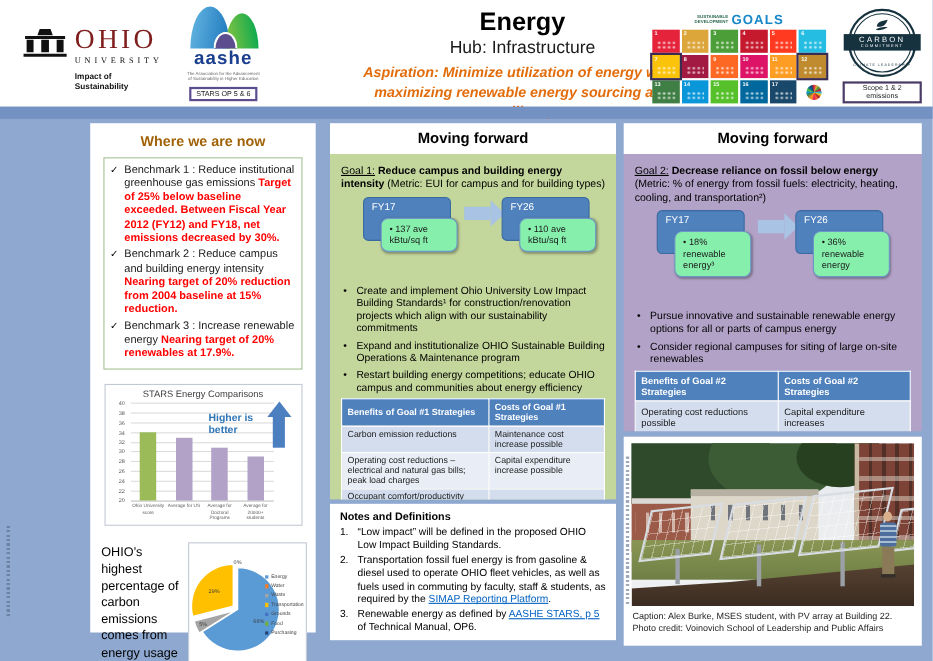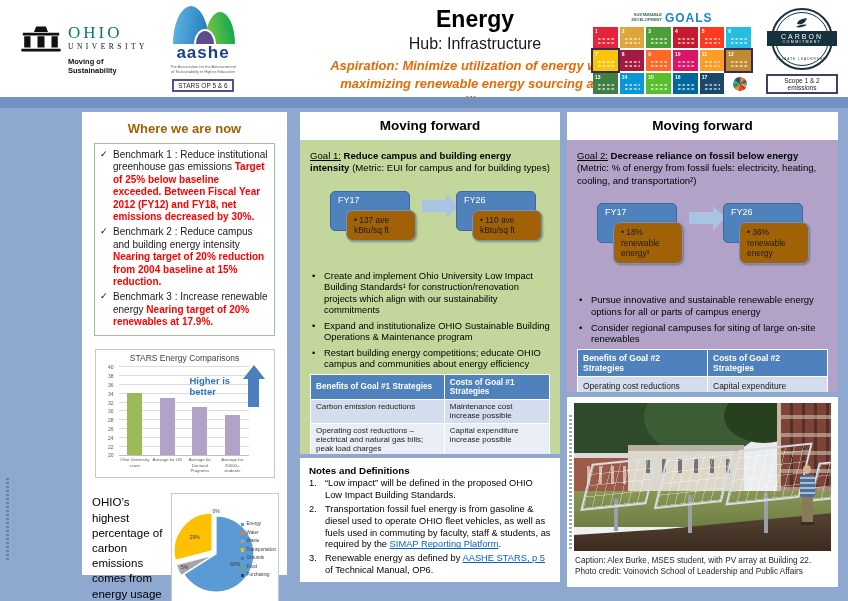--- a/index.html
+++ b/index.html
@@ -5,21 +5,21 @@
   html,body { margin:0; padding:0; }
   body { font-family:"Liberation Sans", sans-serif; }
   .page { position:relative; width:848px; height:601px; background:#8ea8d0; overflow:hidden; }
 
   
   .hdr { position:absolute; left:0; top:0; width:848px; height:97px; background:#ffffff; }
   .band { position:absolute; left:0; top:97px; width:848px; height:11px; background:#7391c2; }
 
   .ohio { position:absolute; left:20px; top:24px; display:flex; gap:6px; align-items:flex-start; }
   .ohio-text { line-height:1; }
-  .ohio-word { font-family:"Liberation Serif", serif; font-size:17px; letter-spacing:3px; color:#0f766e; }
+  .ohio-word { font-family:"Liberation Serif", serif; font-size:25px; letter-spacing:3px; color:#7f1d1d; }
   .ohio-univ { font-family:"Liberation Serif", serif; font-size:7.5px; letter-spacing:3.5px; color:#111; margin-top:2px; }
   .ohio-office { font-size:7.5px; font-weight:bold; color:#111; margin-top:6px; line-height:1.25; }
 
   .aashe { position:absolute; left:164px; top:6px; width:78px; text-align:center; }
   .arcs { position:relative; width:64px; height:38px; margin:0 auto; }
   .arc { position:absolute; border-radius:50% 50% 0 0 / 100% 100% 0 0; }
   .arc.blue  { left:2px;  bottom:0; width:36px; height:38px; background:linear-gradient(100deg,#66b8e3,#1b75bb); }
   .arc.green { right:0;   bottom:0; width:30px; height:32px; background:linear-gradient(80deg,#8dc63f,#00a651); }
   .arc.dome  { left:23px; bottom:0; width:18px; height:13px; background:#5c4e8e; border:2px solid #fff; border-bottom:none; }
   .aashe-name { color:#1b3f8f; font-weight:bold; font-size:17px; letter-spacing:1px; margin-top:-1px; }
@@ -90,24 +90,24 @@
   .pie-svg { position:absolute; left:0; top:2px; }
   .legend { position:absolute; right:2px; top:26px; }
   .legend-item { display:flex; align-items:center; gap:2.5px; font-size:4.6px; color:#404040; line-height:1.85; }
   .legend-swatch { width:3.5px; height:3.5px; flex:none; }
 
   
   .mv-title { background:#fff; height:28px; line-height:28px; text-align:center; font-weight:bold; font-size:13.5px; color:#000; }
   .goal { margin:2px 0 0; font-size:9.6px; line-height:1.3; color:#000; }
   .goal-label { text-decoration:underline;margin-top:24px; }
   .goal-bold { font-weight:bold; }
-  .fy-diagram { position:relative; height:72px; margin-top:16px; }
+  .fy-diagram { position:relative; height:72px; margin-top:4px; }
   .fy-diagram.tall { height:84px; }
   .fy-head { position:absolute; width:80px; height:40px; background:#4f81bd; border:1px solid #3a6aa0; border-radius:5px; color:#fff; font-size:9px; padding:3px 0 0 7px; box-sizing:border-box; }
-  .fy-val { position:absolute; width:70px; background:#a16207; border:1.5px solid #6d96c7; border-radius:7px; font-size:8.4px; line-height:1.25; padding:4px 4px 4px 7px; box-sizing:border-box; box-shadow:1px 1px 2px rgba(0,0,0,.3); color:#1a1a1a; }
+  .fy-val { position:absolute; width:70px; background:#86efac; border:1.5px solid #6d96c7; border-radius:7px; font-size:8.4px; line-height:1.25; padding:4px 4px 4px 7px; box-sizing:border-box; box-shadow:1px 1px 2px rgba(0,0,0,.3); color:#1a1a1a; }
   .fy-val::before { content:"• "; }
   .f1h { left:20px; top:0; }
   .f1v { left:36px; top:19px; }
   .blk-arrow { position:absolute; left:112px; top:9px; width:24px; height:12px; background:#a9c3e4; }
   .blk-arrow::after { content:""; position:absolute; left:24px; top:-6px; border-top:12px solid transparent; border-bottom:12px solid transparent; border-left:13px solid #a9c3e4; }
   .f2h { left:146px; top:0; }
   .f2v { left:162px; top:19px; }
   .bullets { margin:7px 0 0; padding:0; list-style:none; }
   .bullets li { display:flex; font-size:9.4px; line-height:1.22; margin-bottom:4px; color:#000; }
   .dot { width:12px; padding-left:2px; flex:none; }
@@ -180,21 +180,21 @@
 
   <header class="hdr">
     <div class="ohio">
       <svg width="42" height="30" viewBox="0 0 60 40">
         <path fill="#111" d="M2 34h56v4H2zM6 16h9v16H6zM25 16h10v16H25zM45 16h9v16h-9zM4 11h52v4H4zM23 2h14l3 8H20z"></path>
       </svg>
       <div class="ohio-text">
         <div class="ohio-word">OHIO</div>
         <div class="ohio-univ">UNIVERSITY</div>
         <div class="ohio-office">
-          <div>Moving of</div>
+          <div>Impact of</div>
           <div>Sustainability</div>
         </div>
       </div>
     </div>
 
     <div class="aashe">
       <div class="arcs">
         <div class="arc blue"></div>
         <div class="arc green"></div>
         <div class="arc dome"></div>

